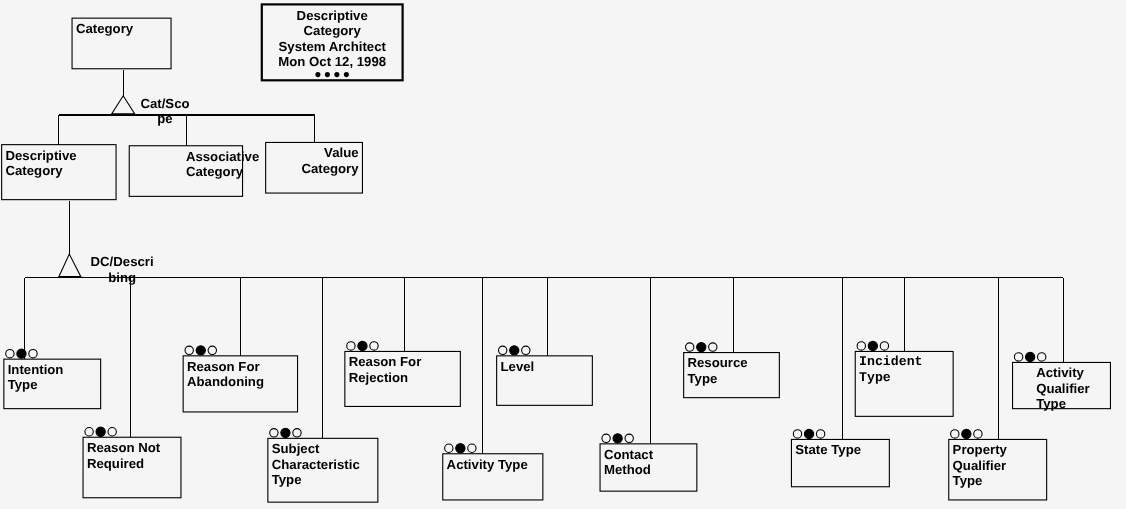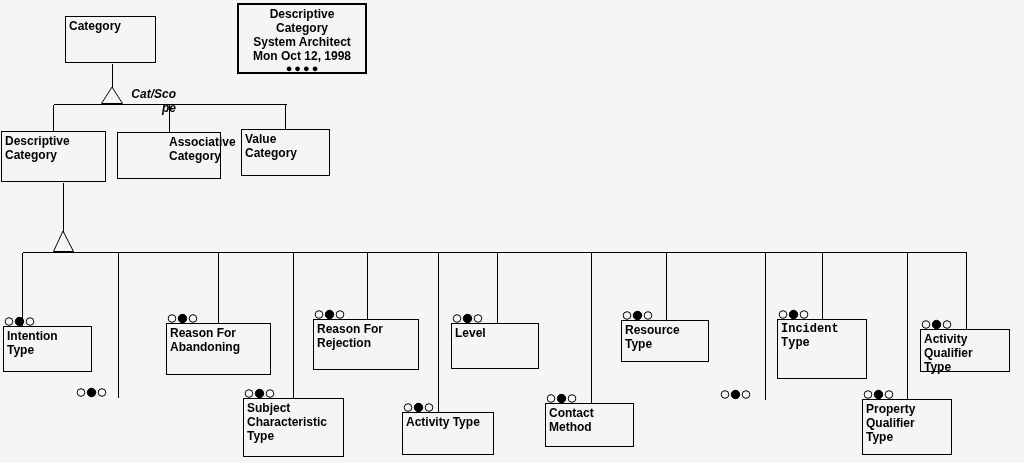--- a/index.html
+++ b/index.html
@@ -13,21 +13,21 @@
     position:absolute;border:1px solid #000;box-sizing:border-box;
     background:transparent;overflow:visible;
   }
   .node .nl{padding:2px 3px;white-space:pre-line;}
   .title-box{
     position:absolute;border:2px solid #000;box-sizing:border-box;
     text-align:center;padding-top:2px;
   }
   .title-text{white-space:pre-line;}
   .title-dots{font-size:11px;line-height:10px;letter-spacing:2px;padding-left:2px;}
-  .conn-label{position:absolute;text-align:right;white-space:pre-line;font-style:italic;}
+  .conn-label{position:absolute;text-align:center;white-space:pre-line;}
 </style>
 </head>
 <body>
 
 <div class="canvas">
 
   <svg width="1024" height="463" viewBox="0 0 1024 463">
       <line x1="112.5" y1="63.5" x2="112.5" y2="88.5" stroke="#000000" stroke-width="1" shape-rendering="crispEdges"></line>
       <line x1="53.5" y1="104.5" x2="286.5" y2="104.5" stroke="#000000" stroke-width="1" shape-rendering="crispEdges"></line>
       <line x1="53.5" y1="104.5" x2="53.5" y2="131.5" stroke="#000000" stroke-width="1" shape-rendering="crispEdges"></line>
@@ -124,37 +124,43 @@
   <div class="title-box" style="left:237px;top:3px;width:130px;height:71px;">
     <div class="title-text">Descriptive
 Category
 System Architect
 Mon Oct 12, 1998</div>
     <div class="title-dots">●●●●</div>
   </div>
 
   <div class="conn-label" style="left:124px;top:87px;width:52px;">Cat/Sco
 pe</div>
+  <div class="conn-label" style="left:76px;top:231px;width:70px;">DC/Descri
+bing</div>
 
   <div class="node" style="left:1px;top:131px;width:105px;height:51px;">
     <div class="nl">Descriptive
 Category</div>
   </div>
   <div class="node" style="left:117px;top:132px;width:104px;height:47px;padding-left:48px;">
     <div class="nl">Associative
 Category</div>
   </div>
-  <div class="node" style="left:241px;top:129px;width:89px;height:47px;">
+  <div class="node" style="left:241px;top:129px;width:89px;height:47px;text-align:right;">
     <div class="nl">Value
 Category</div>
   </div>
 
   <div class="node" style="left:3px;top:326px;width:89px;height:46px;">
     <div class="nl">Intention
 Type</div>
+  </div>
+  <div class="node" style="left:75px;top:397px;width:90px;height:56px;">
+    <div class="nl">Reason Not
+Required</div>
   </div>
   <div class="node" style="left:166px;top:323px;width:105px;height:52px;">
     <div class="nl">Reason For
 Abandoning</div>
   </div>
   <div class="node" style="left:243px;top:398px;width:101px;height:59px;">
     <div class="nl">Subject
 Characteristic
 Type</div>
   </div>
@@ -169,28 +175,31 @@
     <div class="nl">Contact
 Method</div>
   </div>
   <div class="node" style="left:451px;top:323px;width:88px;height:46px;">
     <div class="nl">Level</div>
   </div>
   <div class="node" style="left:621px;top:320px;width:88px;height:42px;">
     <div class="nl">Resource
 Type</div>
   </div>
+  <div class="node" style="left:719px;top:399px;width:90px;height:44px;">
+    <div class="nl">State Type</div>
+  </div>
   <div class="node" style="left:777px;top:319px;width:90px;height:60px;font-family:Liberation Mono, monospace;">
     <div class="nl">Incident
 Type</div>
   </div>
   <div class="node" style="left:862px;top:399px;width:90px;height:56px;">
     <div class="nl">Property
 Qualifier
 Type</div>
   </div>
-  <div class="node" style="left:920px;top:329px;width:90px;height:43px;">
+  <div class="node" style="left:920px;top:329px;width:90px;height:43px;padding-left:18px;">
     <div class="nl">Activity
 Qualifier
 Type</div>
   </div>
 
 </div>
 
 </body></html>

